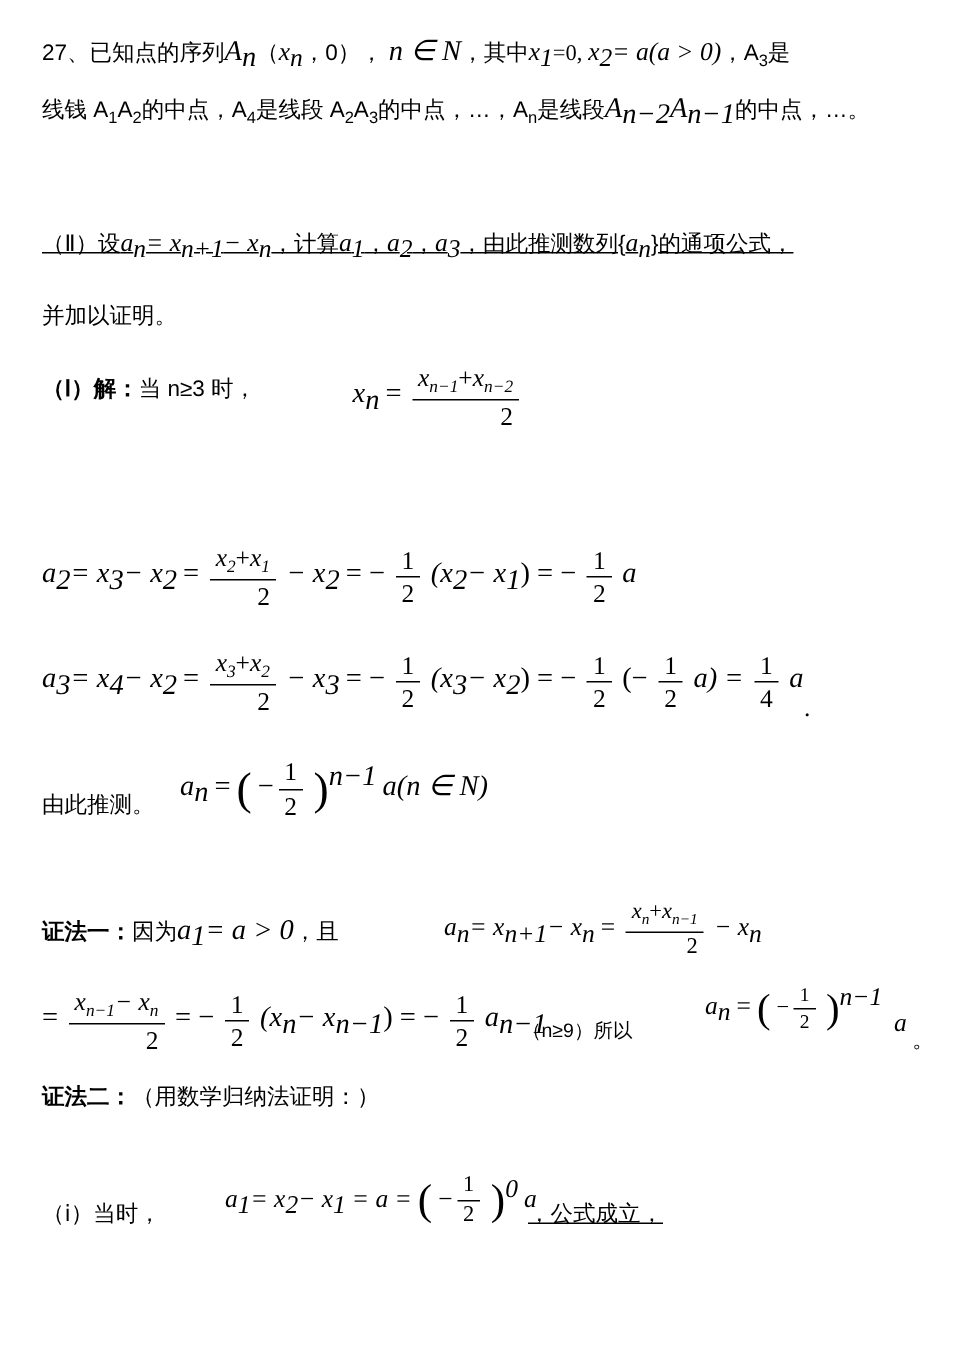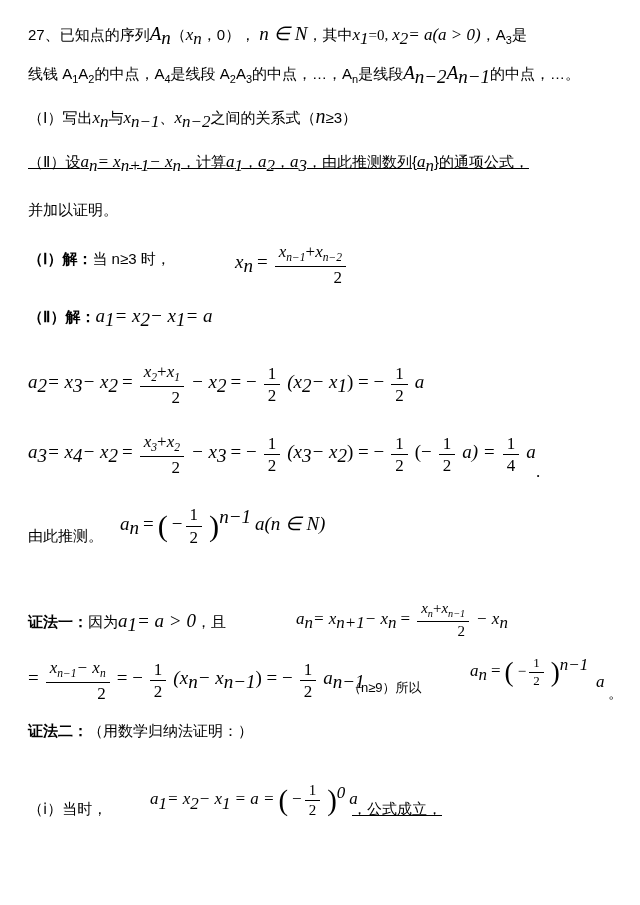--- a/index.html
+++ b/index.html
@@ -98,23 +98,20 @@
 <div class="page">
 
   <div class="line" style="left:28px; top:22px;">
     <span class="cn">27、</span><span class="cn">已知点的序列</span><span class="mi math-lg">A</span><span class="sub math-lg">n</span><span class="cn">（</span><span class="mi math-md">x</span><span class="sub math-md">n</span><span class="cn">，0）</span><span class="cn">，</span>&nbsp;<span class="mi math-lg">n ∈ N</span><span class="cn">，其中</span><span class="mi math-md">x</span><span class="sub math-md">1</span><span class="mn math-sm">=0,</span>&nbsp;<span class="mi math-md">x</span><span class="sub math-md">2</span><span class="mi math-md">= a(a &gt; 0)</span><span class="cn">，A</span><span class="cn" style="font-size:11px; vertical-align:sub;">3</span><span class="cn">是</span>
   </div>
 
   <div class="line" style="left:28px; top:62px;">
     <span class="cn">线钱 A</span><span class="cn" style="font-size:11px; vertical-align:sub;">1</span><span class="cn">A</span><span class="cn" style="font-size:11px; vertical-align:sub;">2</span><span class="cn">的中点，A</span><span class="cn" style="font-size:11px; vertical-align:sub;">4</span><span class="cn">是线段 A</span><span class="cn" style="font-size:11px; vertical-align:sub;">2</span><span class="cn">A</span><span class="cn" style="font-size:11px; vertical-align:sub;">3</span><span class="cn">的中点，…，A</span><span class="cn" style="font-size:11px; vertical-align:sub;">n</span><span class="cn">是线段</span><span class="mi math-lg">A</span><span class="sub math-lg">n−2</span><span class="mi math-lg">A</span><span class="sub math-lg">n−1</span><span class="cn">的中点，…。</span>
   </div>
 
-  <div class="line" style="left:28px; top:105px;">
-    <span class="cn">（Ⅰ）写出</span><span class="mi math-md">x</span><span class="sub math-md">n</span><span class="cn">与</span><span class="mi math-md">x</span><span class="sub math-md">n−1</span><span class="cn">、</span><span class="mi math-md">x</span><span class="sub math-md">n−2</span><span class="cn">之间的关系式（</span><span class="mi" style="font-size:20px;">n</span><span class="cn">≥3）</span>
-  </div>
 
   <div class="line" style="left:28px; top:152px;text-decoration:underline;">
     <span class="cn">（Ⅱ）设</span><span class="mi math-md">a</span><span class="sub math-md">n</span><span class="mi math-md">= x</span><span class="sub math-md">n+1</span><span class="mi math-md">− x</span><span class="sub math-md">n</span><span class="cn">，计算</span><span class="mi math-md">a</span><span class="sub math-md">1</span><span class="cn">，</span><span class="mi math-md">a</span><span class="sub math-md">2</span><span class="cn">，</span><span class="mi math-md">a</span><span class="sub math-md">3</span><span class="cn">，由此推测数列{</span><span class="mi math-md">a</span><span class="sub math-md">n</span><span class="cn">}的通项公式，</span>
   </div>
 
   <div class="line" style="left:28px; top:180px;margin-top:21px;">
     <span class="cn">并加以证明。</span>
   </div>
 
   <div class="line" style="left:28px; top:250px;">
@@ -123,23 +120,20 @@
 
   <div class="line" style="left:195px; top:242px;margin-left:40px;">
     <span class="mi math-lg">x</span><span class="sub math-lg">n</span>
     <span class="mn math-lg">=</span>
     <span class="frac math-md">
       <span class="num"><span class="mi">x</span><span class="sub">n−1</span><span class="mn">+</span><span class="mi">x</span><span class="sub">n−2</span></span>
       <span class="den">2</span>
     </span>
   </div>
 
-  <div class="line" style="left:28px; top:305px;">
-    <span class="cn-b">（Ⅱ）解：</span><span class="mi math-lg">a</span><span class="sub math-lg">1</span><span class="mi math-lg">= x</span><span class="sub math-lg">2</span><span class="mi math-lg">− x</span><span class="sub math-lg">1</span><span class="mi math-lg">= a</span>
-  </div>
 
   <div class="line" style="left:28px; top:362px;">
     <span class="mi math-lg">a</span><span class="sub math-lg">2</span><span class="mi math-lg">= x</span><span class="sub math-lg">3</span><span class="mi math-lg">− x</span><span class="sub math-lg">2</span>
     <span class="mn math-lg">=</span>
     <span class="frac math-md">
       <span class="num"><span class="mi">x</span><span class="sub">2</span><span class="mn">+</span><span class="mi">x</span><span class="sub">1</span></span>
       <span class="den">2</span>
     </span>
     <span class="mi math-lg">− x</span><span class="sub math-lg">2</span>
     <span class="mn math-lg">= −</span>

